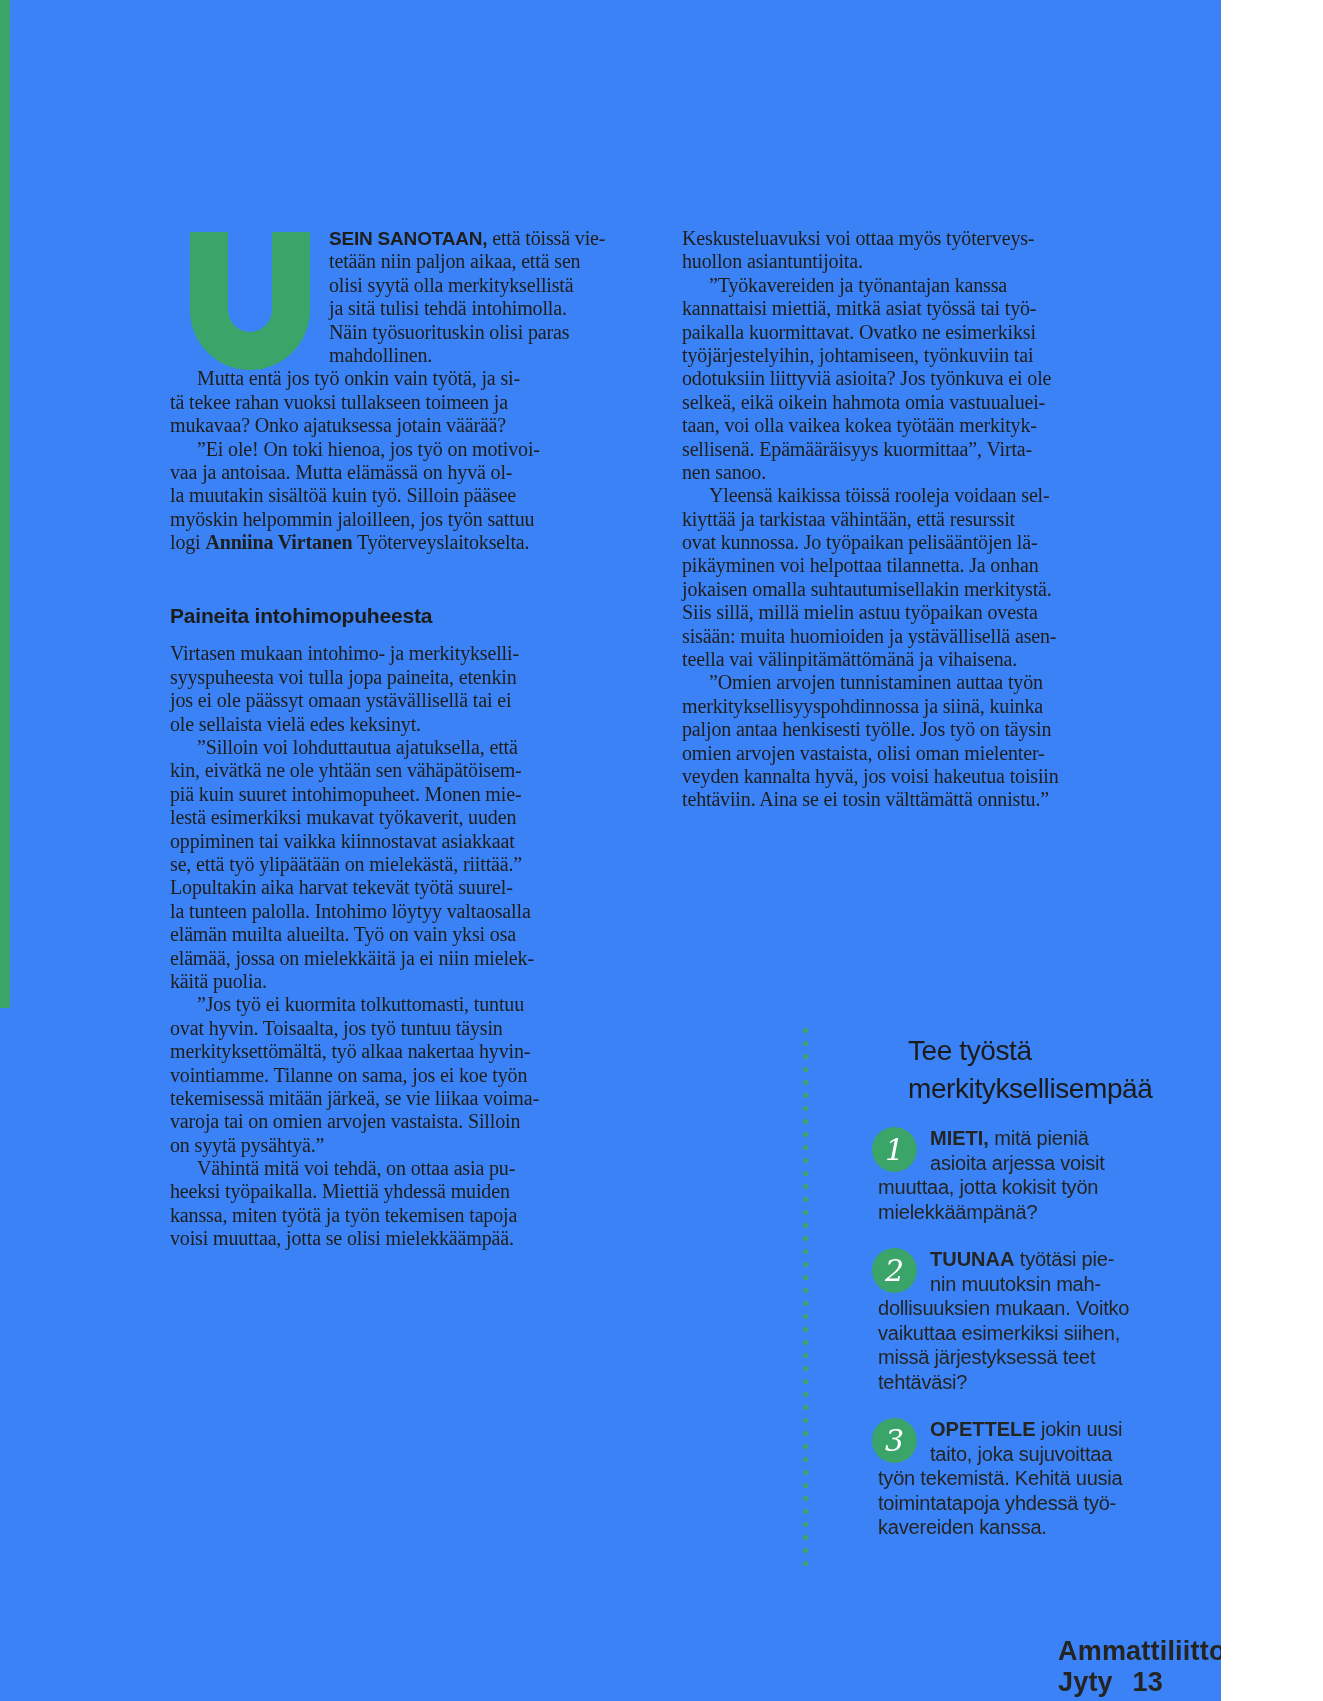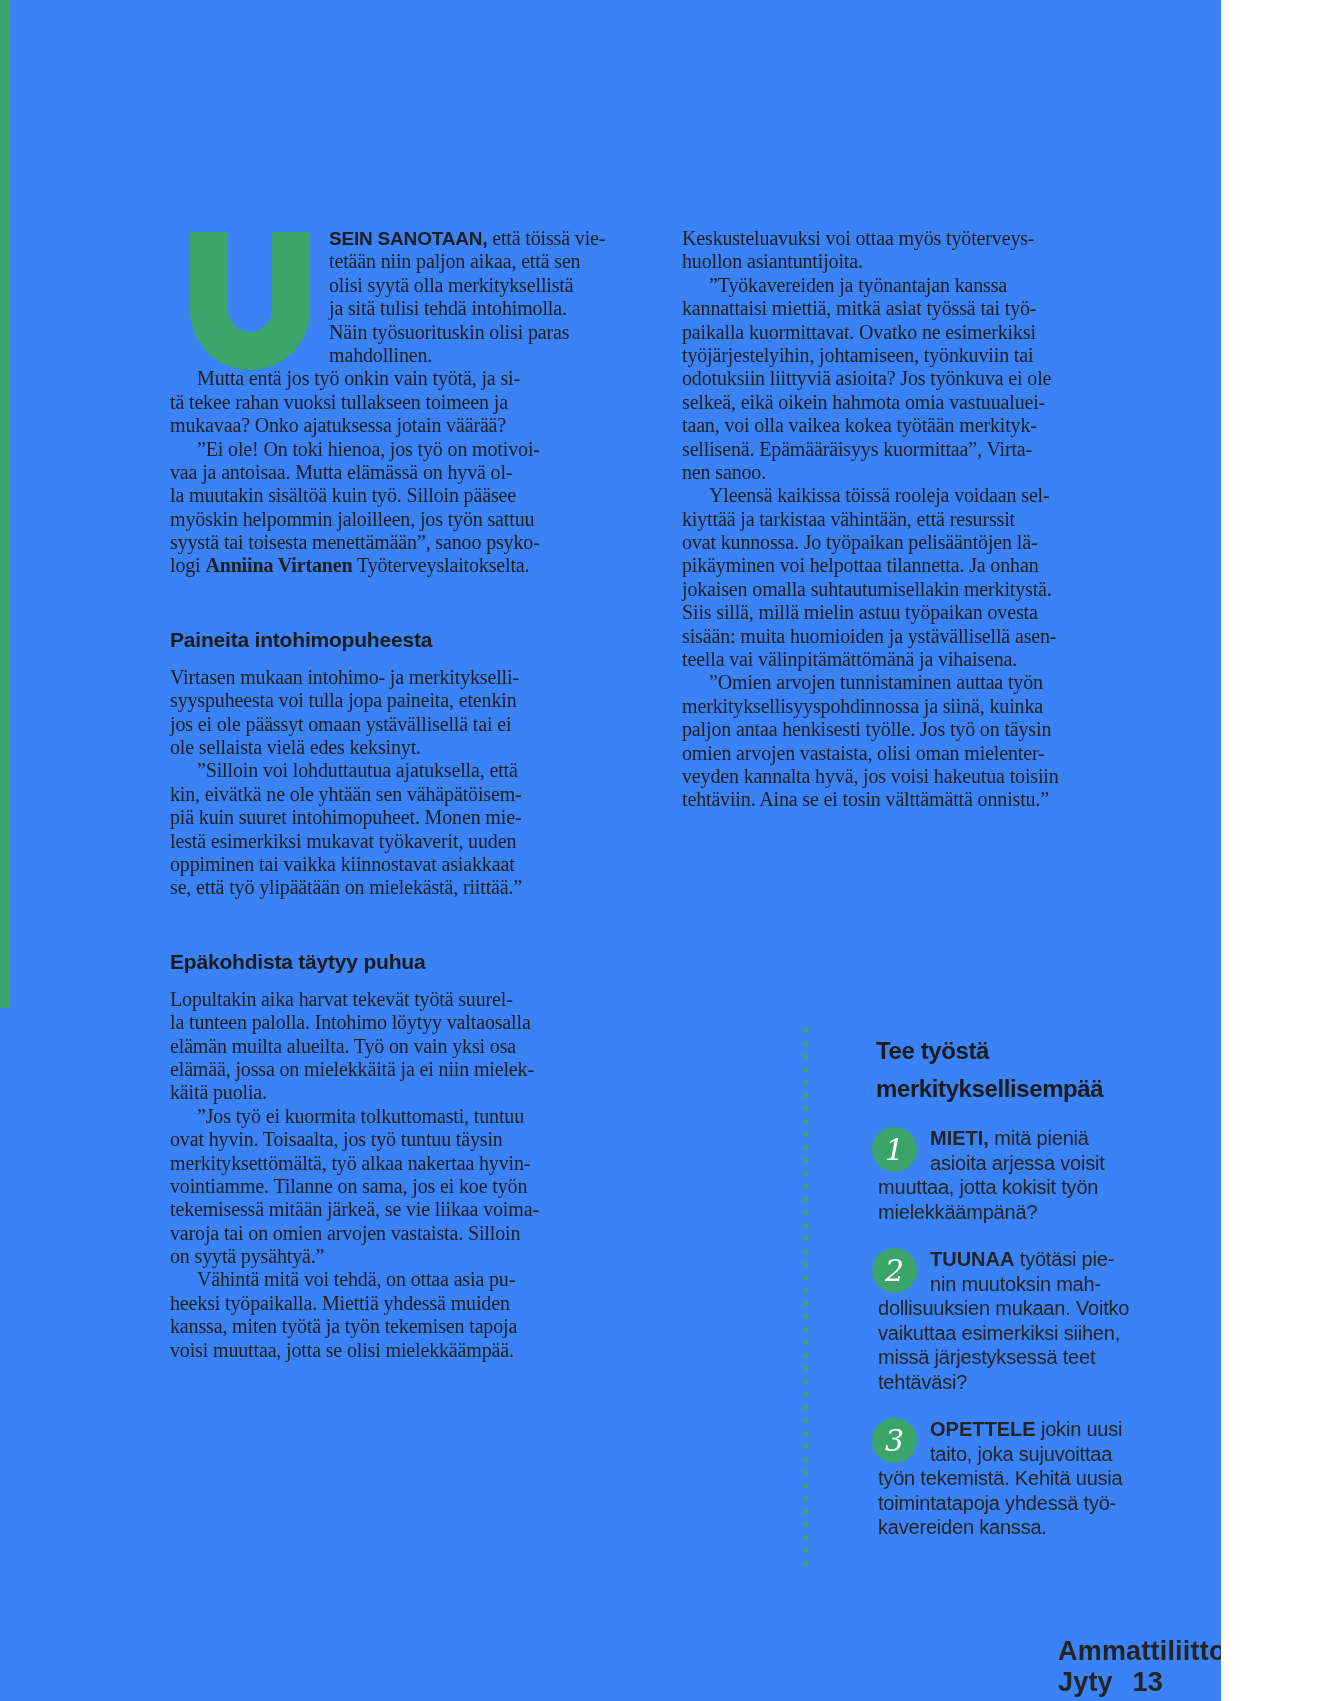--- a/index.html
+++ b/index.html
@@ -14,22 +14,22 @@
   .para{margin:0;}
   .para.indent .line:first-child{text-indent:27px;}
   .para.lead{margin-left:159px;}
   .para b{font-weight:bold;}
   .para.lead .line b{font-family:"Liberation Sans",sans-serif;font-size:19px;letter-spacing:-0.2px;}
   .h{font-family:"Liberation Sans",sans-serif;font-weight:700;font-size:21px;line-height:32px;
      color:#1b1b19;margin:46px 0 10px 0;letter-spacing:-0.2px;}
   .dotline{position:absolute;left:803px;top:1028px;width:5px;height:538px;
      background-image:radial-gradient(circle at 2.5px 2.6px,#3aa469 2.3px,rgba(58,164,105,0) 2.9px);
      background-size:5px 13px;background-repeat:repeat-y;}
-  .sb-title{position:absolute;left:876px;top:1032px;font-family:"Liberation Sans",sans-serif;
-     font-weight:700;font-size:24px;line-height:38px;color:#1b1b19;letter-spacing:-0.4px;}
+  .sb-title{position:absolute;left:908px;top:1032px;font-family:"Liberation Sans",sans-serif;
+     font-weight:400;font-size:28px;line-height:38px;color:#1b1b19;letter-spacing:-0.4px;}
   .sb-items{position:absolute;left:872px;top:1126px;width:270px;}
   .sb-item{position:relative;margin-bottom:23px;}
   .sb-item .num{position:absolute;left:0;top:1px;width:45px;height:45px;border-radius:50%;
      background:#3aa469;color:#ffffff;font-family:"DejaVu Serif",serif;font-style:italic;
      font-size:30px;line-height:45px;text-align:center;font-weight:400;}
   .s-line{white-space:nowrap;font-family:"Liberation Sans",sans-serif;font-size:20px;
      height:24.5px;line-height:24.5px;color:#242422;letter-spacing:-0.2px;}
   .s-line.beside{margin-left:58px;}
   .s-line.full{margin-left:6px;}
   .s-line b{font-weight:800;letter-spacing:0;}
@@ -59,39 +59,37 @@
       <div class="para indent">
         <div class="line">Mutta entä jos työ onkin vain työtä, ja si-</div>
         <div class="line">tä tekee rahan vuoksi tullakseen toimeen ja</div>
         <div class="line">mukavaa? Onko ajatuksessa jotain väärää?</div>
       </div>
       <div class="para indent">
         <div class="line">”Ei ole! On toki hienoa, jos työ on motivoi-</div>
         <div class="line">vaa ja antoisaa. Mutta elämässä on hyvä ol-</div>
         <div class="line">la muutakin sisältöä kuin työ. Silloin pääsee</div>
         <div class="line">myöskin helpommin jaloilleen, jos työn sattuu</div>
-        <div class="line">syystä tai toisesta menettämään”, sanoo psyko-</div>
         <div class="line">logi <b>Anniina Virtanen</b> Työterveyslaitokselta.</div>
       </div>
       <div class="h">Paineita intohimopuheesta</div>
       <div class="para">
         <div class="line">Virtasen mukaan intohimo- ja merkitykselli-</div>
         <div class="line">syyspuheesta voi tulla jopa paineita, etenkin</div>
         <div class="line">jos ei ole päässyt omaan ystävällisellä tai ei</div>
         <div class="line">ole sellaista vielä edes keksinyt.</div>
       </div>
       <div class="para indent">
         <div class="line">”Silloin voi lohduttautua ajatuksella, että</div>
         <div class="line">kin, eivätkä ne ole yhtään sen vähäpätöisem-</div>
         <div class="line">piä kuin suuret intohimopuheet. Monen mie-</div>
         <div class="line">lestä esimerkiksi mukavat työkaverit, uuden</div>
         <div class="line">oppiminen tai vaikka kiinnostavat asiakkaat</div>
         <div class="line">se, että työ ylipäätään on mielekästä, riittää.”</div>
       </div>
-      <div class="h">Epäkohdista täytyy puhua</div>
       <div class="para">
         <div class="line">Lopultakin aika harvat tekevät työtä suurel-</div>
         <div class="line">la tunteen palolla. Intohimo löytyy valtaosalla</div>
         <div class="line">elämän muilta alueilta. Työ on vain yksi osa</div>
         <div class="line">elämää, jossa on mielekkäitä ja ei niin mielek-</div>
         <div class="line">käitä puolia.</div>
       </div>
       <div class="para indent">
         <div class="line">”Jos työ ei kuormita tolkuttomasti, tuntuu</div>
         <div class="line">ovat hyvin. Toisaalta, jos työ tuntuu täysin</div>

